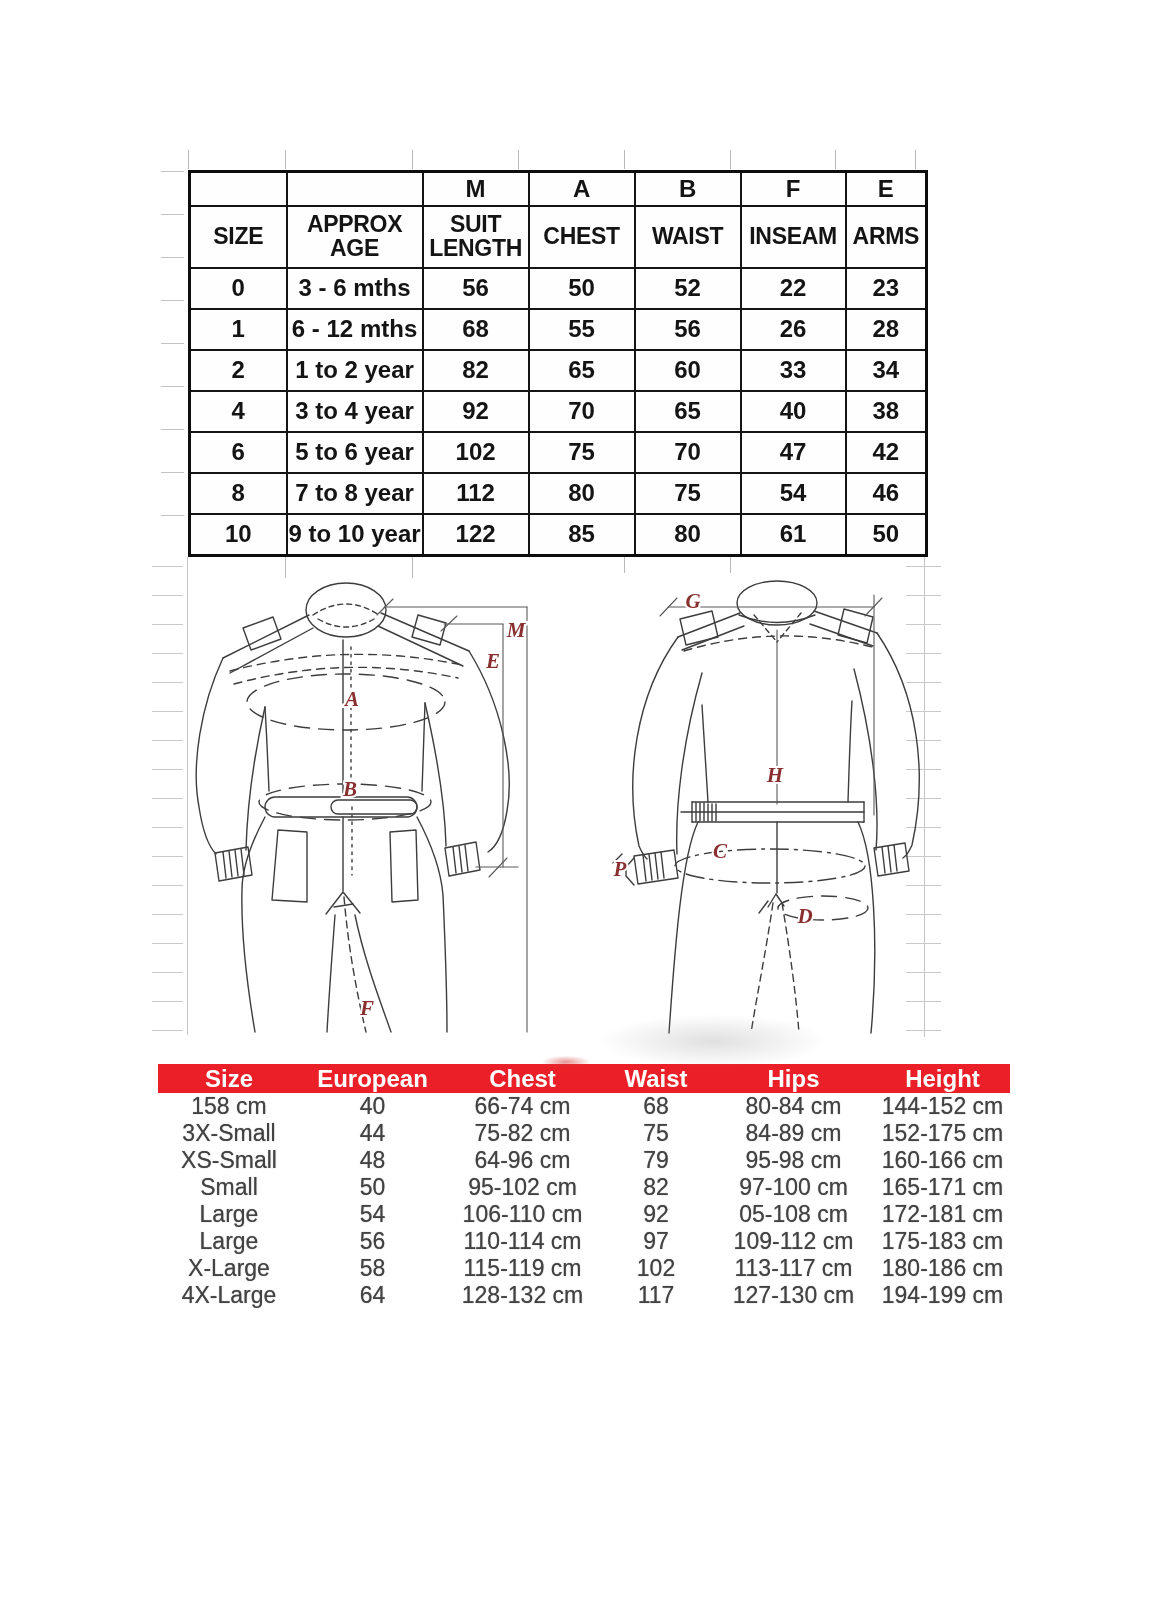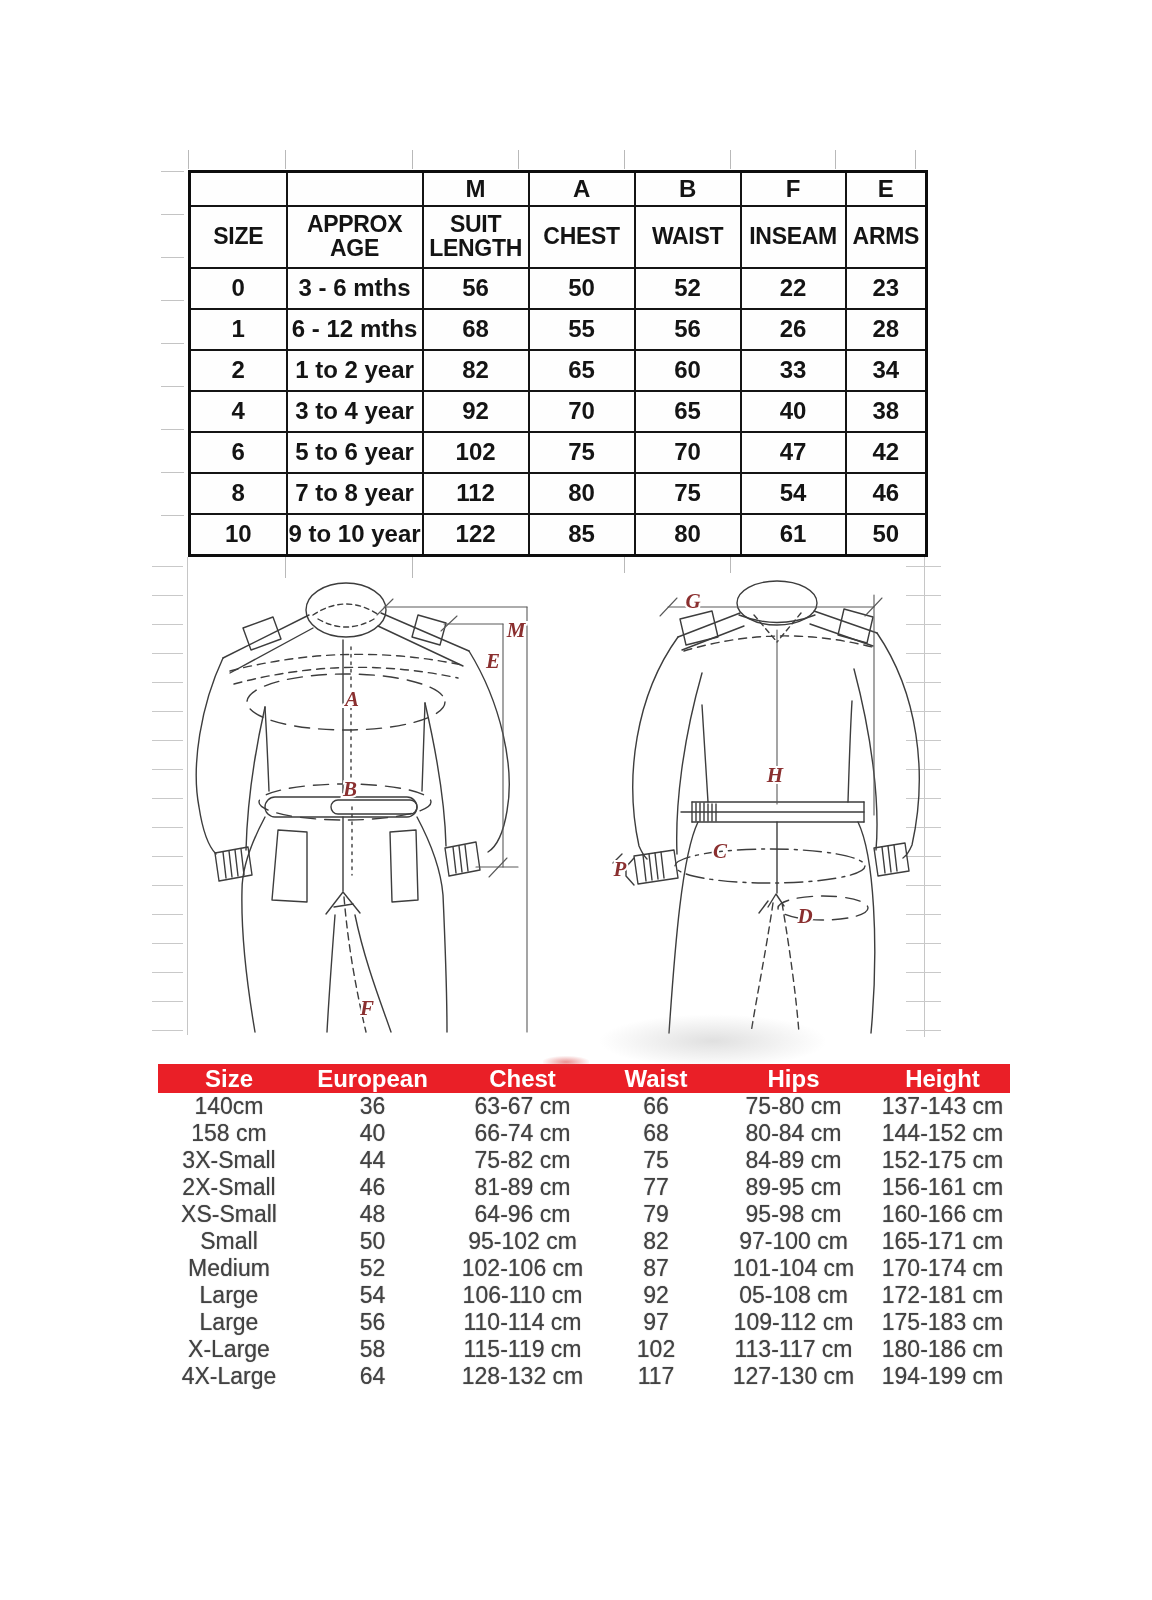--- a/index.html
+++ b/index.html
@@ -335,82 +335,58 @@
         <th>Size</th>
         <th>European</th>
         <th>Chest</th>
         <th>Waist</th>
         <th>Hips</th>
         <th>Height</th>
       </tr>
     </thead>
     <tbody>
 
-        <tr>
-          <td>140cm</td>
-          <td>36</td>
-          <td>63-67 cm</td>
-          <td>66</td>
-          <td>75-80 cm</td>
-          <td>137-143 cm</td>
-        </tr>
 
         <tr>
           <td>158 cm</td>
           <td>40</td>
           <td>66-74 cm</td>
           <td>68</td>
           <td>80-84 cm</td>
           <td>144-152 cm</td>
         </tr>
 
         <tr>
           <td>3X-Small</td>
           <td>44</td>
           <td>75-82 cm</td>
           <td>75</td>
           <td>84-89 cm</td>
           <td>152-175 cm</td>
         </tr>
 
-        <tr>
-          <td>2X-Small</td>
-          <td>46</td>
-          <td>81-89 cm</td>
-          <td>77</td>
-          <td>89-95 cm</td>
-          <td>156-161 cm</td>
-        </tr>
 
         <tr>
           <td>XS-Small</td>
           <td>48</td>
           <td>64-96 cm</td>
           <td>79</td>
           <td>95-98 cm</td>
           <td>160-166 cm</td>
         </tr>
 
         <tr>
           <td>Small</td>
           <td>50</td>
           <td>95-102 cm</td>
           <td>82</td>
           <td>97-100 cm</td>
           <td>165-171 cm</td>
         </tr>
 
-        <tr>
-          <td>Medium</td>
-          <td>52</td>
-          <td>102-106 cm</td>
-          <td>87</td>
-          <td>101-104 cm</td>
-          <td>170-174 cm</td>
-        </tr>
 
         <tr>
           <td>Large</td>
           <td>54</td>
           <td>106-110 cm</td>
           <td>92</td>
           <td>05-108 cm</td>
           <td>172-181 cm</td>
         </tr>
 

